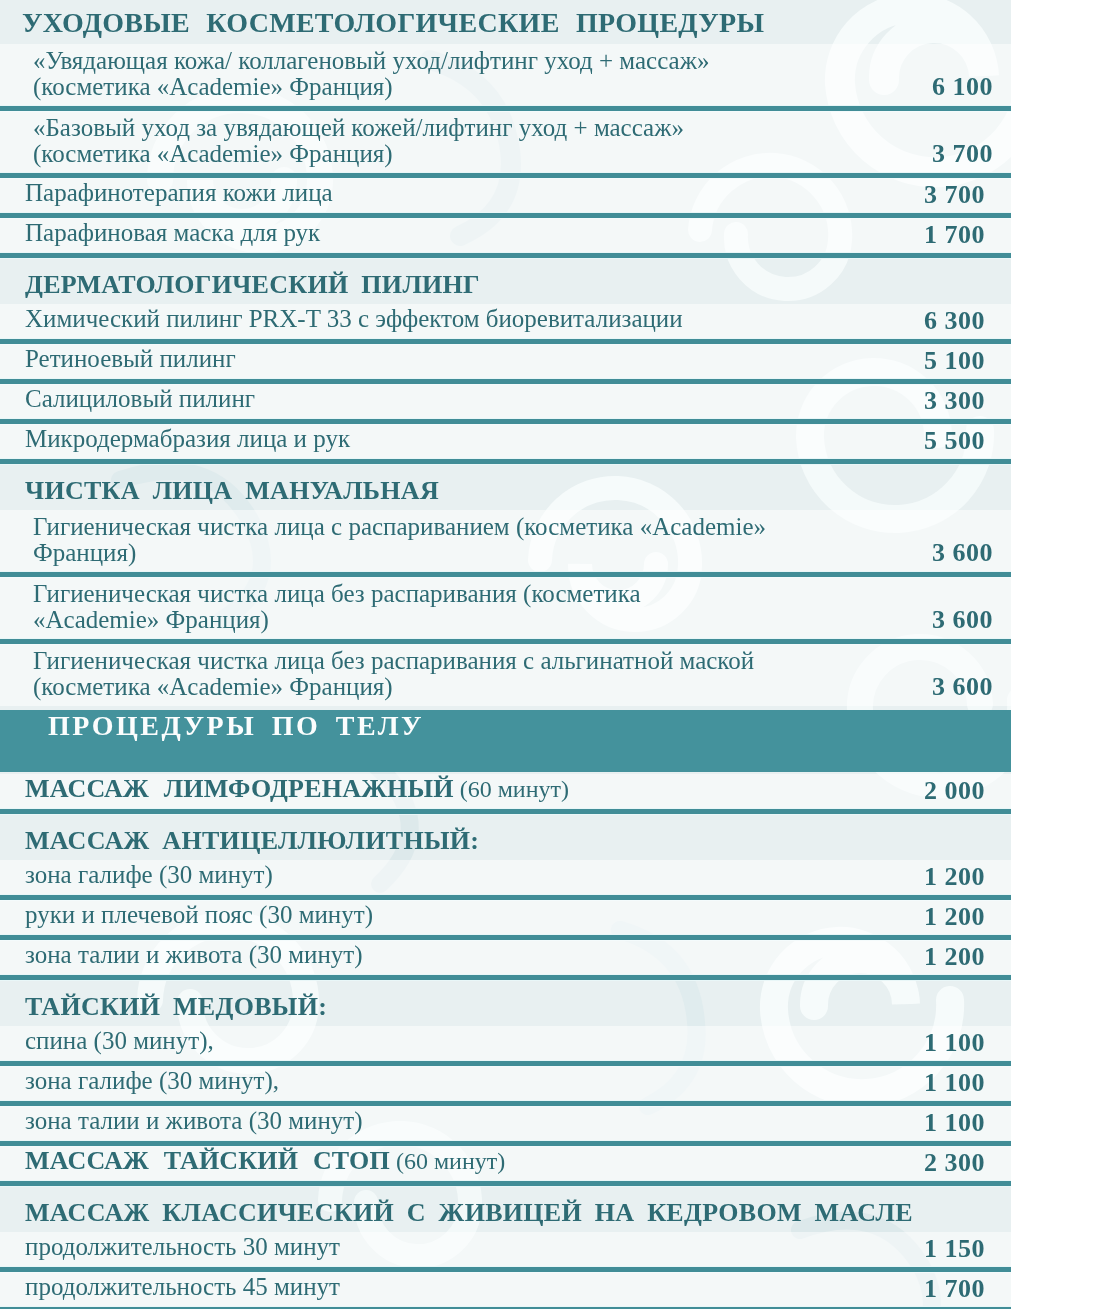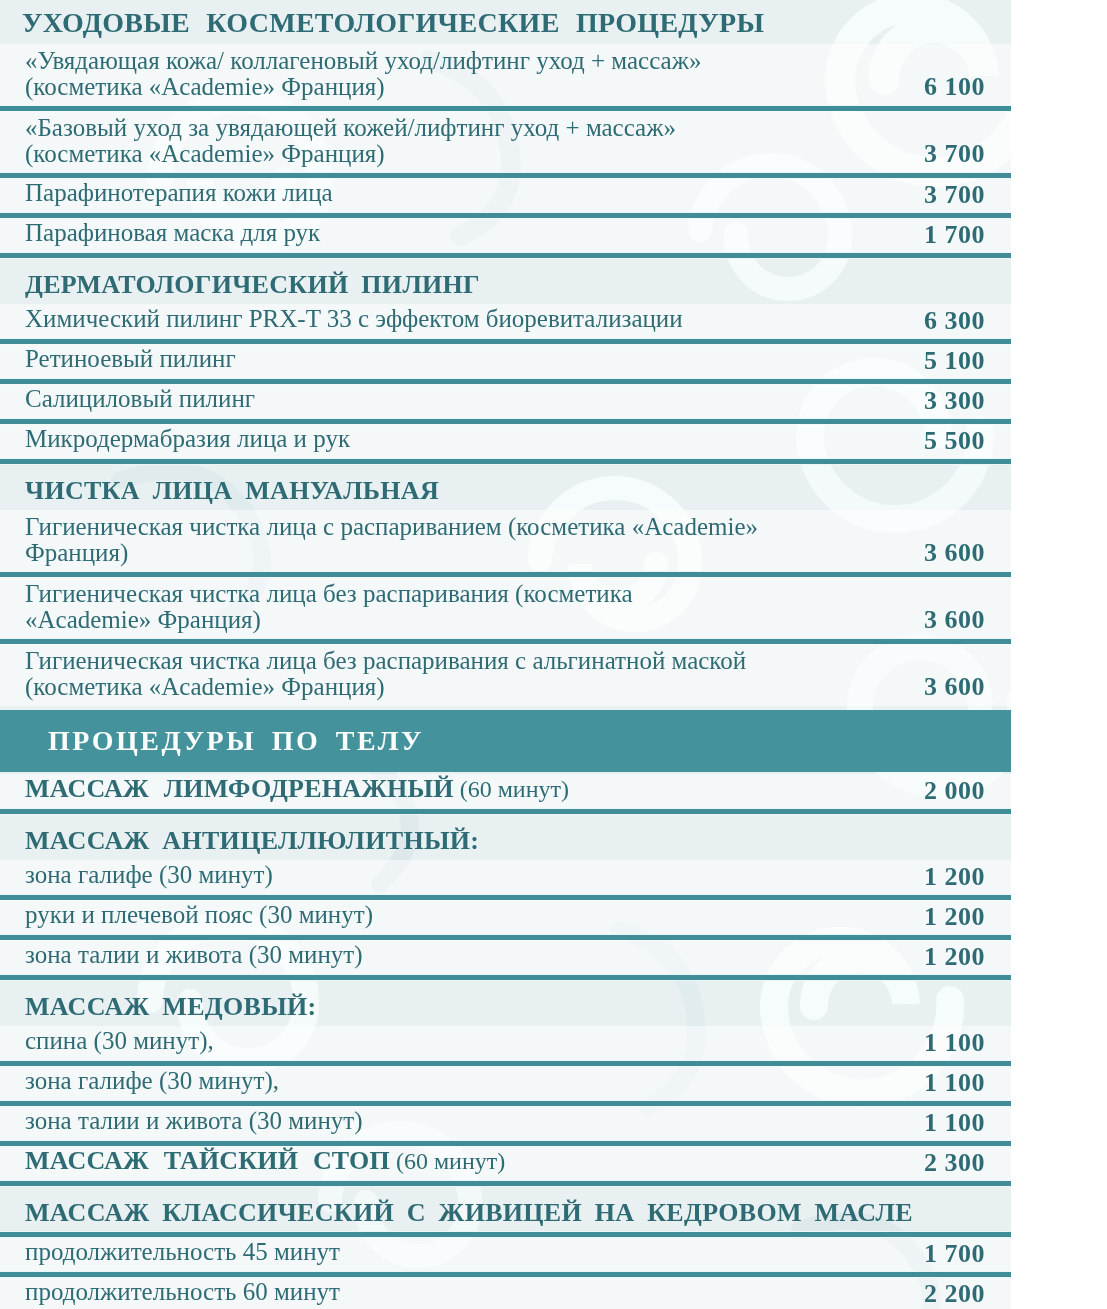--- a/index.html
+++ b/index.html
@@ -21,41 +21,41 @@
   .hdr{
     font-weight:bold;font-size:26px;line-height:27px;
     padding:13px 0 6px 25px;word-spacing:6px;letter-spacing:.3px;
   }
   .row{
     display:flex;align-items:flex-start;
     width:1062px;
     background:rgba(255,255,255,.5);
     padding:2px 0 3px;
   }
-  .row.two{padding:4px 0 6px;align-items:flex-start;}
+  .row.two{padding:4px 8px 6px;align-items:flex-start;}
   .row .name{
     flex:1;padding-left:25px;padding-right:10px;
     font-size:25px;line-height:26px;
   }
   .row .name .ln{display:block;}
   .capname{font-weight:bold;font-size:26px;word-spacing:8px;letter-spacing:.2px;}
   .sfx{font-weight:normal;font-size:24px;word-spacing:normal;letter-spacing:0;}
   .price{
     width:110px;margin-right:77px;text-align:right;
     font-weight:bold;font-size:26px;letter-spacing:.5px;white-space:nowrap;
   }
   .row.two .price{align-self:flex-end;line-height:26px;}
   .sep{
     height:5px;background:#418d97;
     box-shadow:0 1px 0 #e9f7f8, 0 -1px 0 #e9f7f8;
   }
   .band{
     height:62px;margin:4px 0 2px;
     background:#44929c;color:#fbfdfd;
-    display:flex;align-items:center;
+    display:flex;align-items:flex-start;
     padding-left:48px;box-sizing:border-box;
     font-weight:bold;font-size:28px;letter-spacing:2.5px;word-spacing:6px;
   }
 </style>
 </head>
 <body>
 
 <div class="page">
 
   <svg class="wallpaper" width="1107" height="1309" aria-hidden="true">
@@ -167,21 +167,21 @@
       <div class="row">
     <span class="name">руки и плечевой пояс (30 минут)</span>
     <span class="price">1 200</span>
   </div>
       <div class="sep"></div>
       <div class="row">
     <span class="name">зона талии и живота (30 минут)</span>
     <span class="price">1 200</span>
   </div>
       <div class="sep"></div>
-      <div class="hdr">МАССАЖ МЕДОВЫЙ:</div>
+      <div class="hdr">ТАЙСКИЙ МЕДОВЫЙ:</div>
       <div class="row">
     <span class="name">спина (30 минут),</span>
     <span class="price">1 100</span>
   </div>
       <div class="sep"></div>
       <div class="row">
     <span class="name">зона галифе (30 минут),</span>
     <span class="price">1 100</span>
   </div>
       <div class="sep"></div>
@@ -189,20 +189,24 @@
     <span class="name">зона талии и живота (30 минут)</span>
     <span class="price">1 100</span>
   </div>
       <div class="sep"></div>
       <div class="row">
     <span class="name"><span class="capname">МАССАЖ ТАЙСКИЙ СТОП</span><span class="sfx">&nbsp;(60 минут)</span></span>
     <span class="price">2 300</span>
   </div>
       <div class="sep"></div>
       <div class="hdr">МАССАЖ КЛАССИЧЕСКИЙ С ЖИВИЦЕЙ НА КЕДРОВОМ МАСЛЕ</div>
+      <div class="row">
+    <span class="name">продолжительность 30 минут</span>
+    <span class="price">1 150</span>
+  </div>
       <div class="sep"></div>
       <div class="row">
     <span class="name">продолжительность 45 минут</span>
     <span class="price">1 700</span>
   </div>
       <div class="sep"></div>
       <div class="row">
     <span class="name">продолжительность 60 минут</span>
     <span class="price">2 200</span>
   </div>

